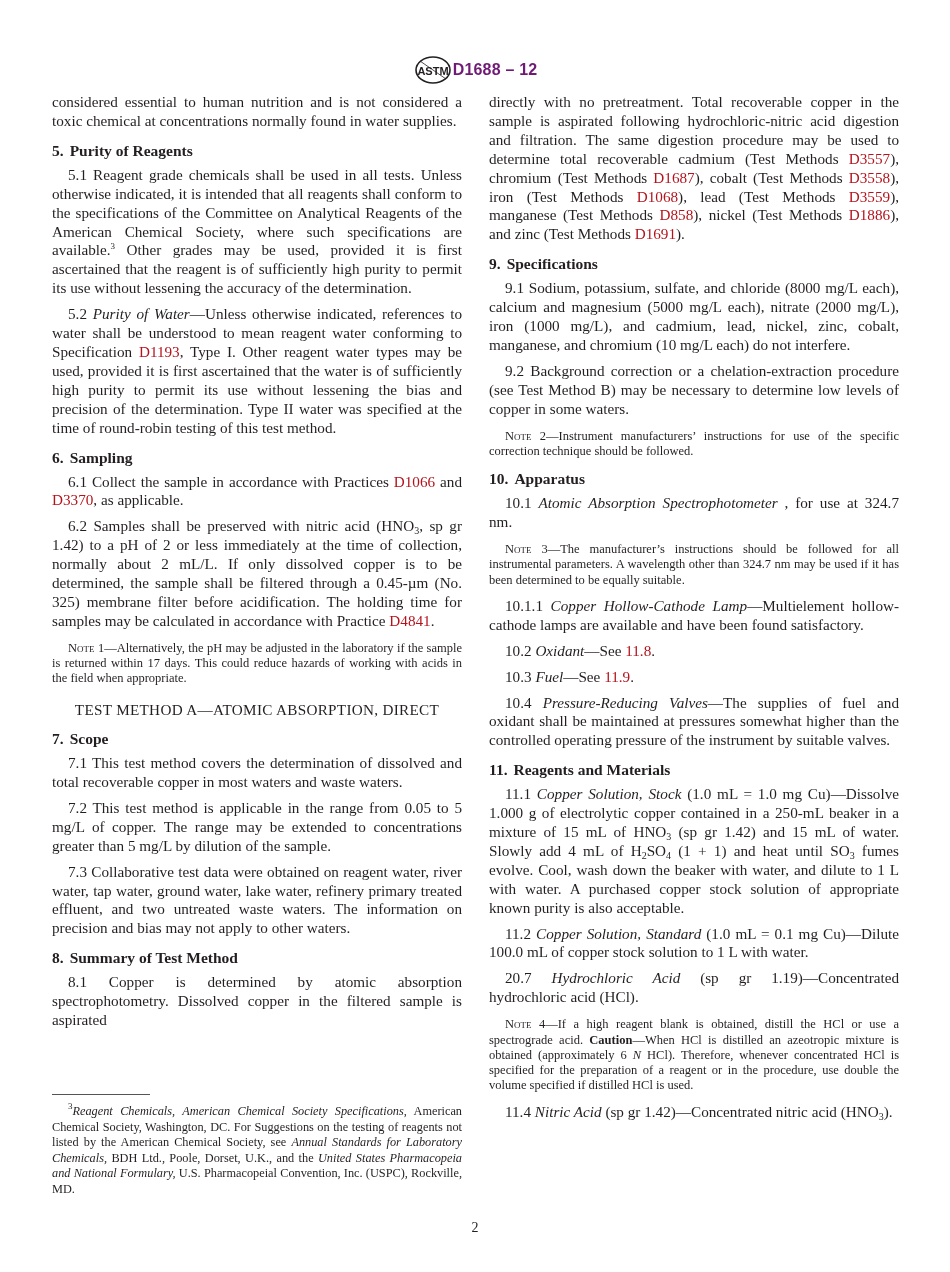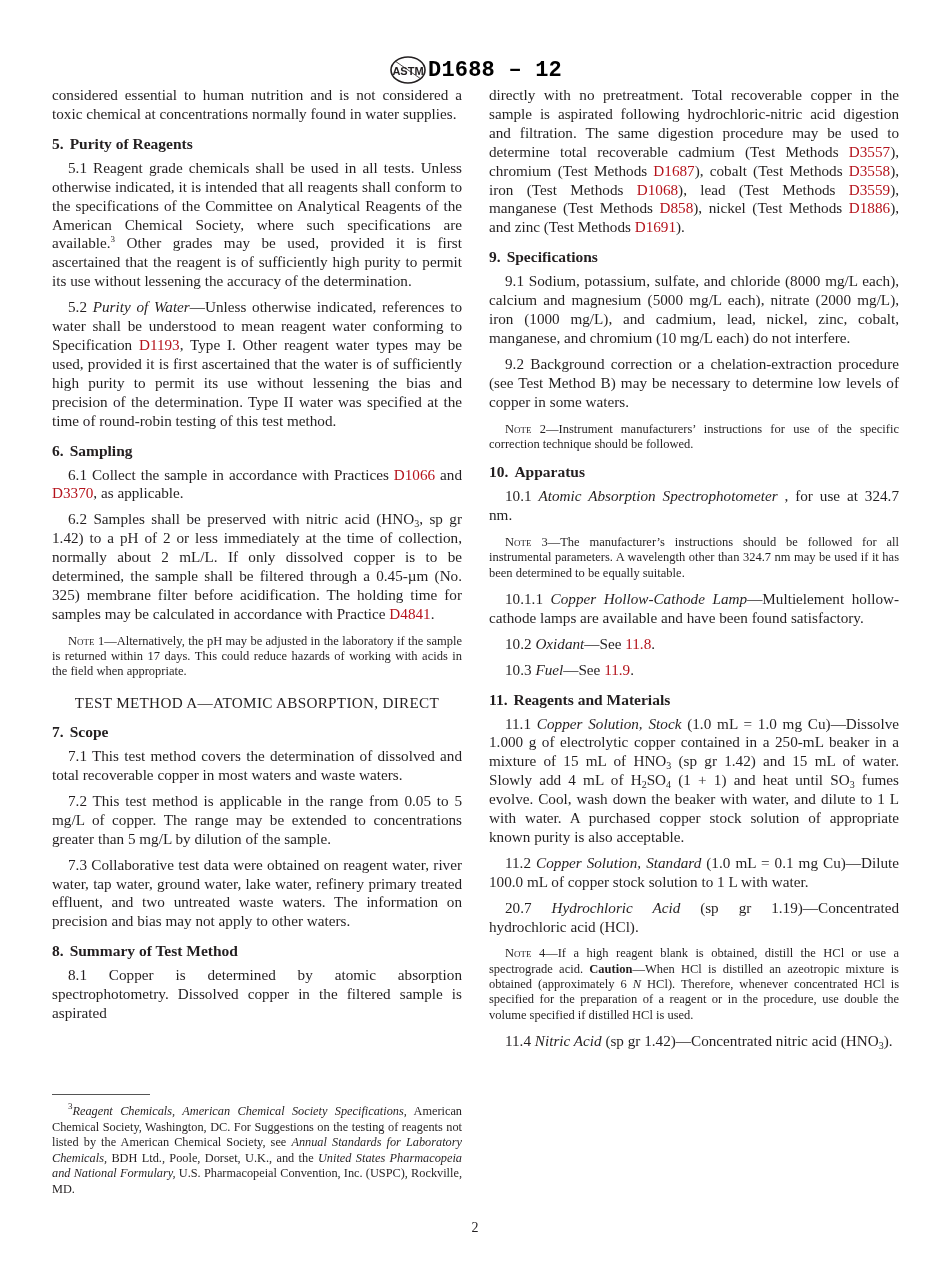--- a/index.html
+++ b/index.html
@@ -7,25 +7,25 @@
     width: 950px; height: 1272px; position: relative; overflow: hidden;
     font-family: "Liberation Serif", "DejaVu Serif", serif;
     color: #231f20;
   }
   .header {
     position: absolute; top: 52px; left: 0; width: 950px; height: 36px;
     display: flex; justify-content: center; align-items: center; gap: 0;
   }
   .logo { width: 40px; height: 30px; display: inline-block; }
   .doc-id {
-    font-family: Liberation Mono, monospace;
-    font-weight: bold; font-size: 22px; letter-spacing: 0.2px; color: #000000;
+    font-family: Liberation Sans, sans-serif;
+    font-weight: bold; font-size: 16px; letter-spacing: 0.2px; color: #701a75;
   }
   .col {
-    position: absolute; top: 86px; width: 410px;
+    position: absolute; top: 93px; width: 410px;
     font-size: 15.2px; line-height: 18.9px; text-align: justify;
   }
   .col-left { left: 52px; }
   .col-right { left: 489px; }
   p { margin: 0 0 7px 0; }
   .para { text-indent: 16px; }
   h2 {
     font-size: 15.5px; font-weight: bold; margin: 10px 0 6px 0; line-height: 19px;
   }
   h2 .num { margin-right: 6px; }
@@ -97,20 +97,21 @@
   <p class="para">9.1 Sodium, potassium, sulfate, and chloride (8000 mg/L each), calcium and magnesium (5000 mg/L each), nitrate (2000 mg/L), iron (1000 mg/L), and cadmium, lead, nickel, zinc, cobalt, manganese, and chromium (10 mg/L each) do not interfere.</p>
   <p class="para">9.2 Background correction or a chelation-extraction procedure (see Test Method B) may be necessary to determine low levels of copper in some waters.</p>
   <p class="note"><span class="label">Note 2</span><span>—Instrument manufacturers’ instructions for use of the specific correction technique should be followed.</span></p>
 
   <h2><span class="num">10.</span><span>Apparatus</span></h2>
   <p class="para"><span>10.1 </span><i>Atomic Absorption Spectrophotometer</i><span> , for use at 324.7 nm.</span></p>
   <p class="note"><span class="label">Note 3</span><span>—The manufacturer’s instructions should be followed for all instrumental parameters. A wavelength other than 324.7 nm may be used if it has been determined to be equally suitable.</span></p>
   <p class="para"><span>10.1.1 </span><i>Copper Hollow-Cathode Lamp</i><span>—Multielement hollow-cathode lamps are available and have been found satisfactory.</span></p>
   <p class="para"><span>10.2 </span><i>Oxidant</i><span>—See </span><a class="ref">11.8</a><span>.</span></p>
   <p class="para"><span>10.3 </span><i>Fuel</i><span>—See </span><a class="ref">11.9</a><span>.</span></p>
+  <p class="para"><span>10.4 </span><i>Pressure-Reducing Valves</i><span>—The supplies of fuel and oxidant shall be maintained at pressures somewhat higher than the controlled operating pressure of the instrument by suitable valves.</span></p>
 
   <h2><span class="num">11.</span><span>Reagents and Materials</span></h2>
   <p class="para"><span>11.1 </span><i>Copper Solution, Stock</i><span> (1.0 mL = 1.0 mg Cu)—Dissolve 1.000 g of electrolytic copper contained in a 250-mL beaker in a mixture of 15 mL of HNO</span><sub>3</sub><span> (sp gr 1.42) and 15 mL of water. Slowly add 4 mL of H</span><sub>2</sub><span>SO</span><sub>4</sub><span> (1 + 1) and heat until SO</span><sub>3</sub><span> fumes evolve. Cool, wash down the beaker with water, and dilute to 1 L with water. A purchased copper stock solution of appropriate known purity is also acceptable.</span></p>
   <p class="para"><span>11.2 </span><i>Copper Solution, Standard</i><span> (1.0 mL = 0.1 mg Cu)—Dilute 100.0 mL of copper stock solution to 1 L with water.</span></p>
   <p class="para"><span>20.7 </span><i>Hydrochloric Acid</i><span> (sp gr 1.19)—Concentrated hydrochloric acid (HCl).</span></p>
   <p class="note"><span class="label">Note 4</span><span>—If a high reagent blank is obtained, distill the HCl or use a spectrograde acid. </span><b>Caution</b><span>—When HCl is distilled an azeotropic mixture is obtained (approximately 6 </span><i>N</i><span> HCl). Therefore, whenever concentrated HCl is specified for the preparation of a reagent or in the procedure, use double the volume specified if distilled HCl is used.</span></p>
   <p class="para"><span>11.4 </span><i>Nitric Acid</i><span> (sp gr 1.42)—Concentrated nitric acid (HNO</span><sub>3</sub><span>).</span></p>
 </div>
 
 <div class="page-number">2</div>

